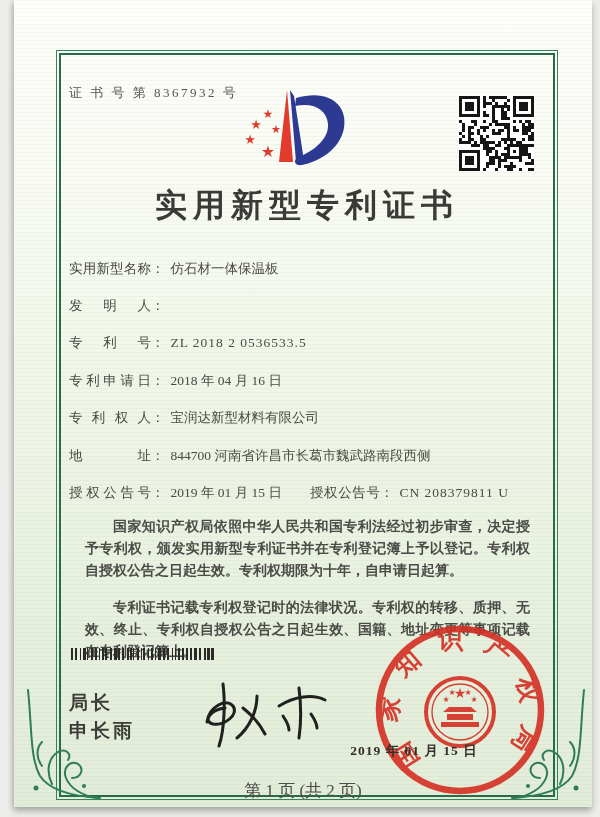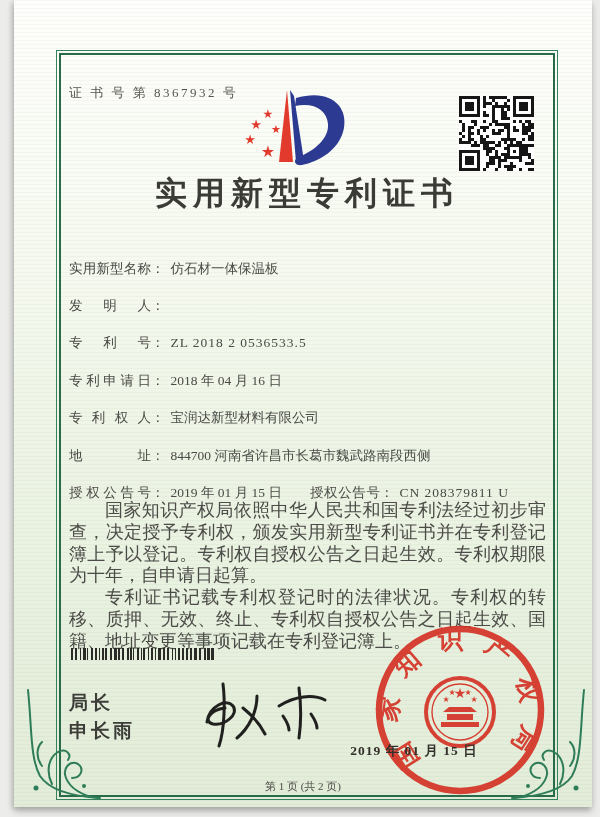--- a/index.html
+++ b/index.html
@@ -21,41 +21,41 @@
     position:absolute;left:42px;top:50px;right:34px;bottom:7px;
     border:1px solid var(--frame-green,#35825c);
     padding:2px;z-index:1;
   }
   .frame-inner{
     width:100%;height:100%;box-sizing:border-box;
     border:2px solid var(--frame-green-dark,#276b49);
   }
   .abs{position:absolute;z-index:2;}
   .cert-number{left:55px;top:84px;font-size:13px;letter-spacing:2.5px;color:#55554f;}
-  .title{left:42px;right:34px;top:172px;text-align:center;font-size:32px;letter-spacing:6px;
+  .title{left:42px;right:34px;top:184px;text-align:center;font-size:32px;letter-spacing:6px;
          font-weight:600;color:#3a3a36;}
   .fields{left:55px;right:42px;top:250px;font-size:13.5px;color:#4a4a46;}
   .field-row{height:37.4px;display:flex;align-items:center;white-space:nowrap;}
   .f-label{display:inline-block;width:82px;text-align:justify;text-align-last:justify;}
   .f-colon{margin-right:6px;}
   .pair2{margin-left:28px;display:inline-flex;align-items:center;}
   .pair2 .f-label{width:70px;}
   .paras{left:55px;right:46px;top:500px;}
-  .paras p{margin:0;font-size:18px;line-height:21.8px;text-align:justify;
-           text-indent:2em;color:#4b4b47;}
+  .paras p{margin:16px;font-size:14px;line-height:21.8px;text-align:justify;
+           text-indent:2em;color:#4b4b47;font-weight:bold;}
   .barcode{left:56px;top:648px;}
   .signer{left:55px;font-family:"Liberation Sans","DejaVu Sans",sans-serif;
           font-weight:700;font-size:19px;letter-spacing:3px;color:#3c3c38;}
   .signer-title{top:690px;}
   .signer-name{top:718px;}
   .signature{left:165px;top:672px;}
   .seal{left:358px;top:622px;opacity:.9;z-index:3;}
   .seal-date{left:330px;top:742px;width:140px;text-align:center;font-size:13.5px;
              font-weight:700;color:#33302c;z-index:4;letter-spacing:1px;}
-  .footer{left:0;right:0;top:779px;text-align:center;font-size:11px;color:#4c4c48;}
+  .footer{left:0;right:0;top:779px;text-align:center;font-size:17px;color:#4c4c48;}
   .flourish{position:absolute;z-index:3;}
   .flourish.left{left:8px;top:688px;}
   .flourish.right{right:2px;top:688px;transform:scaleX(-1);}
   .logo{left:212px;top:76px;}
   .qr{left:445px;top:96px;background:#fff;}
   .num{letter-spacing:1px;}
 </style>
 </head>
 <body>
 

